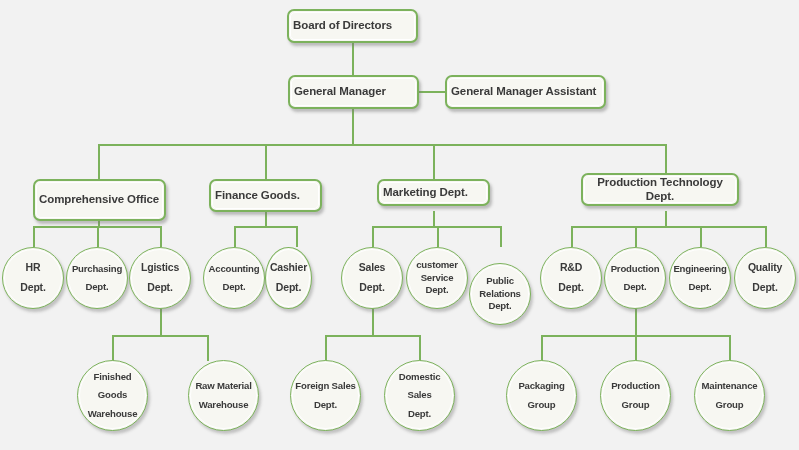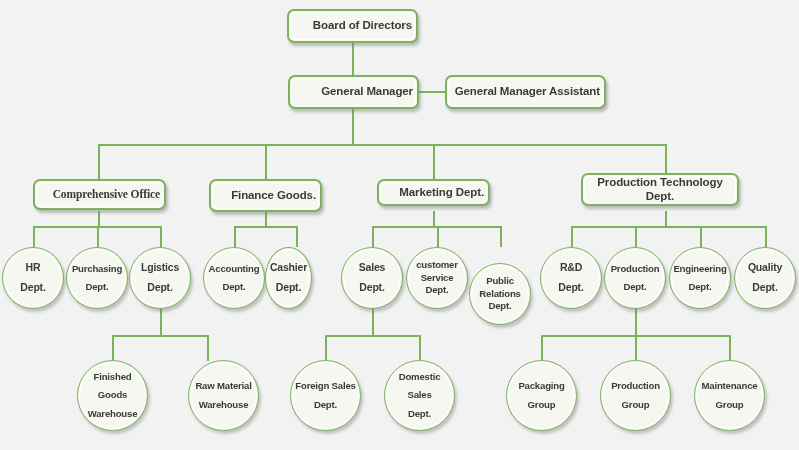--- a/index.html
+++ b/index.html
@@ -32,21 +32,21 @@
   .node-box {
     position: absolute;
     z-index: 3;
     box-sizing: border-box;
     border: 2px solid #7cb25c;
     border-radius: 7px;
     background: #f7f7f2;
     box-shadow: 2px 3px 3px rgba(120,120,120,0.45);
     display: flex;
     align-items: center;
-    justify-content: flex-end;
+    justify-content: flex-start;
     text-align: center;
     color: #3a3a3a;
     font-weight: bold;
     font-size: 11.5px;
     letter-spacing: -0.1px;
     line-height: 1.15;
     padding: 0 4px;
   }
   .node-box .inner-edge {
     position: absolute;
@@ -154,21 +154,21 @@
   <div class="node-box" style="left:288px; top:75px; width:131px; height:34px;">
     <span class="inner-edge"></span>
     <span class="label">General Manager</span>
   </div>
 
   <div class="node-box" style="left:445px; top:75px; width:161px; height:34px;">
     <span class="inner-edge"></span>
     <span class="label">General Manager Assistant</span>
   </div>
 
-  <div class="node-box" style="left:33px; top:179px; width:133px; height:31px;font-family:Liberation Serif, serif;">
+  <div class="node-box" style="left:33px; top:179px; width:133px; height:42px;">
     <span class="inner-edge"></span>
     <span class="label">Comprehensive Office</span>
   </div>
 
   <div class="node-box" style="left:209px; top:179px; width:113px; height:33px;">
     <span class="inner-edge"></span>
     <span class="label">Finance Goods.</span>
   </div>
 
   <div class="node-box" style="left:377px; top:179px; width:113px; height:27px;">

